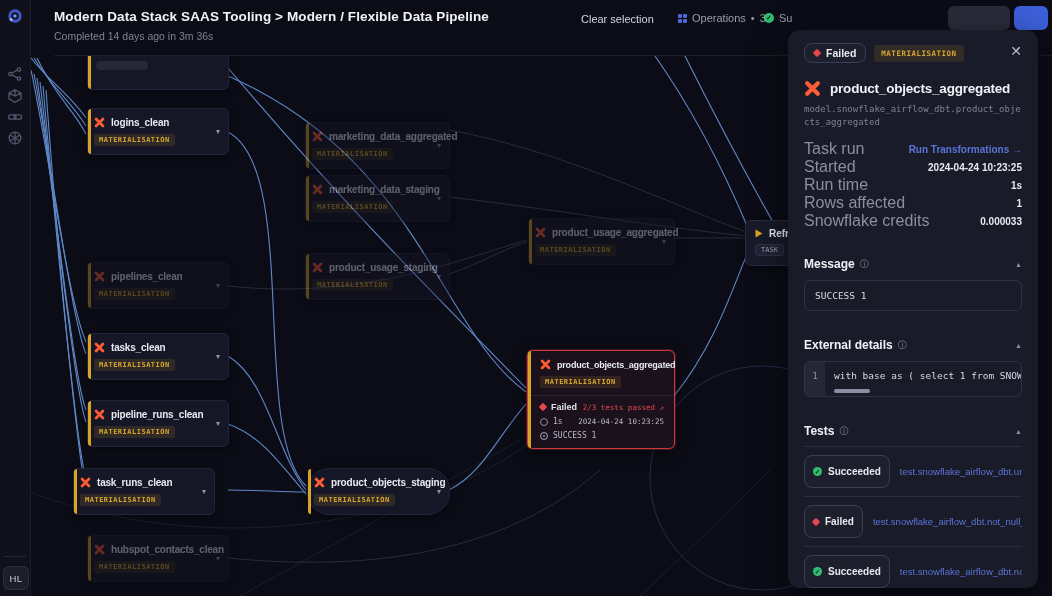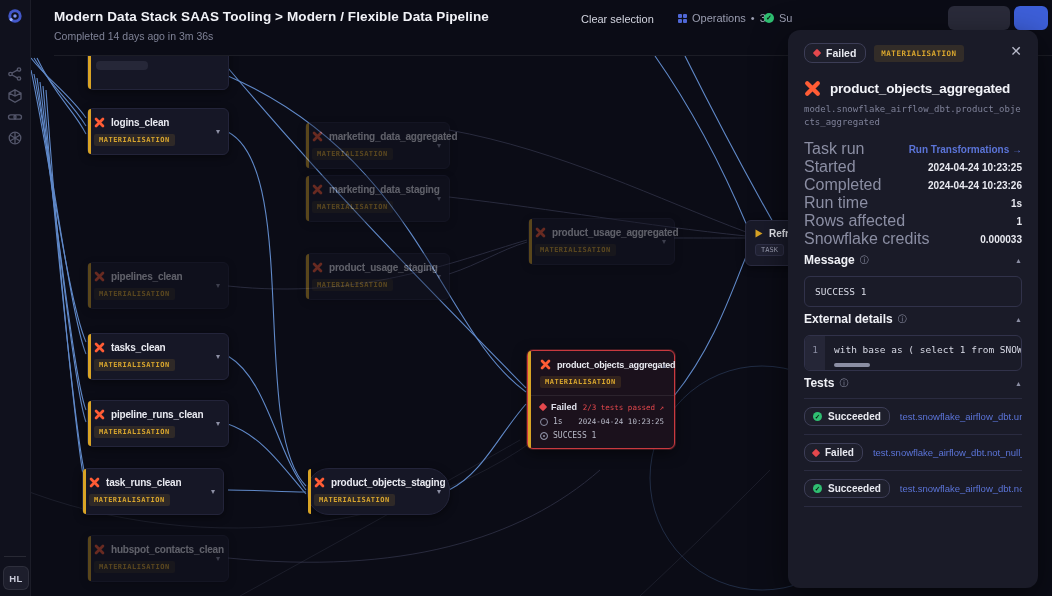--- a/index.html
+++ b/index.html
@@ -6,21 +6,21 @@
     font-family:"Liberation Sans",sans-serif;-webkit-font-smoothing:antialiased;}
   .mono{font-family:"DejaVu Sans Mono",monospace;}
   #stage{position:absolute;inset:0;width:1052px;height:596px;}
 
   
   #sidebar{position:absolute;left:0;top:0;width:30px;height:596px;background:#10111d;
     border-right:1px solid rgba(255,255,255,.05);z-index:30;}
   .side-icon{position:absolute;left:7px;width:16px;height:16px;opacity:.75;cursor:pointer;}
   #side-divider{position:absolute;left:4px;top:556px;width:22px;border-top:1px solid rgba(255,255,255,.1);}
   #avatar{position:absolute;left:3px;top:566px;width:24px;height:22px;background:#1d1e2c;border:1px solid rgba(255,255,255,.08);
-    border-radius:6px;color:#c9cbd8;font-size:9.5px;display:flex;align-items:center;justify-content:center;letter-spacing:.5px;font-weight:bold;}
+    border-radius:6px;color:#c9cbd8;font-size:9.5px;display:flex;align-items:center;justify-content:center;letter-spacing:.5px;}
 
   
   #header{position:absolute;left:30px;top:0;width:1022px;height:56px;background:#0b0c16;z-index:10;}
   #header .hrule{position:absolute;left:24px;right:0;bottom:0;border-bottom:1px solid rgba(255,255,255,.07);}
   #page-title{position:absolute;left:24px;top:9px;font-size:13.5px;font-weight:700;color:#f1f2f7;letter-spacing:.1px;}
   #page-subtitle{position:absolute;left:24px;top:30px;font-size:10.5px;color:#7f8296;}
   #clear-selection{position:absolute;left:551px;top:13px;font-size:11px;color:#d3d5e0;cursor:pointer;}
   .chip{position:absolute;top:12px;display:flex;align-items:center;gap:5px;font-size:11px;color:#9a9db0;cursor:pointer;}
   #chip-operations{left:648px;}
   #chip-succeeded{left:734px;}
@@ -89,36 +89,36 @@
   #panel-close{position:absolute;right:16px;top:14px;color:#b9bbcb;font-size:14px;line-height:1;cursor:pointer;font-weight:300;}
   #panel-title-row{display:flex;align-items:center;gap:9px;margin-top:17px;}
   #panel-title{font-size:13.5px;font-weight:700;color:#f2f3f8;letter-spacing:-.2px;}
   #panel-path{margin-top:6px;font-family:"DejaVu Sans Mono",monospace;font-size:9px;color:#7e8198;
     line-height:1.45;word-break:break-all;width:222px;}
   #panel-details{margin-top:11px;}
   .drow{display:flex;align-items:center;justify-content:space-between;height:18px;}
   .dlabel{font-size:16px;color:#8b8ea3;}
   .dvalue{font-size:10px;color:#e8e9f0;font-weight:600;}
   .dvalue.link{color:#5b74d8;font-weight:600;cursor:pointer;}
-  .section{margin-top:5px;}
+  .section{margin-top:27px;}
   .sec-head{display:flex;align-items:center;gap:5px;}
   .sec-title{font-size:12px;font-weight:700;color:#f0f1f6;}
   .info-i{font-size:9px;color:#8b8ea3;cursor:pointer;line-height:1;}
   .collapse{margin-left:auto;font-size:7px;color:#8b8ea3;cursor:pointer;}
   .msg-box{margin-top:9px;border:1px solid #31324a;border-radius:6px;padding:9px 10px;
     font-family:"DejaVu Sans Mono",monospace;font-size:9.5px;color:#d8dae6;}
   .code-box{margin-top:9px;border:1px solid #31324a;border-radius:6px;overflow:hidden;display:flex;height:36px;box-sizing:border-box;}
   .code-gutter{width:20px;background:#252637;color:#8b8ea3;font-family:"DejaVu Sans Mono",monospace;
     font-size:9.5px;display:flex;justify-content:center;padding-top:8px;}
   .code-area{position:relative;flex:1;padding:8px 8px 0 9px;font-family:"DejaVu Sans Mono",monospace;
     font-size:9.5px;color:#d8dae6;white-space:nowrap;overflow:hidden;}
   .hscroll{position:absolute;left:9px;bottom:3px;width:36px;height:4px;background:#8b8ea3;border-radius:2px;cursor:pointer;}
   .tdivider{margin-top:8px;border-top:1px solid #2a2b40;}
   .trow{display:flex;align-items:center;gap:10px;padding:8px 0;border-bottom:1px solid #2a2b40;}
-  .trow .pill{font-size:10px;padding:3px 8px;flex:0 0 auto;}
+  .trow .pill{font-size:10px;padding:10px 8px;flex:0 0 auto;}
   .tlink{font-size:9.5px;color:#5b74d8;white-space:nowrap;overflow:hidden;cursor:pointer;flex:1;}
   .gcheck{width:9px;height:9px;border-radius:50%;background:#2fbf71;color:#081a11;font-size:6.5px;
     display:flex;align-items:center;justify-content:center;font-weight:700;flex:0 0 auto;}
 </style>
 </head>
 <body>
 
 <div id="stage">
 
   <div id="canvas">
@@ -210,21 +210,21 @@
         <svg class="dbt-x" width="11" height="11" viewBox="0 0 16 16">
               <path d="M3 3 L13 13 M13 3 L3 13" stroke="#ff5c35" stroke-width="4" stroke-linecap="round"></path>
             </svg>
         <span class="nname">pipeline_runs_clean</span>
           </div>
         <span class="nbadge">MATERIALISATION</span>
       </div>
         <span class="ncaret">▾</span>
     </div>
 
-    <div class="node" style="left:82px;top:468px;width:140px;">
+    <div class="node" style="left:73px;top:468px;width:140px;">
       <div class="bar"></div>
       <div class="body"><div class="nrow">
         <svg class="dbt-x" width="11" height="11" viewBox="0 0 16 16">
               <path d="M3 3 L13 13 M13 3 L3 13" stroke="#ff5c35" stroke-width="4" stroke-linecap="round"></path>
             </svg>
         <span class="nname">task_runs_clean</span>
           </div>
         <span class="nbadge">MATERIALISATION</span>
       </div>
         <span class="ncaret">▾</span>
@@ -430,24 +430,20 @@
     <div id="panel-details">
       <div class="drow">
         <span class="dlabel">Task run</span>
         <span class="dvalue link">Run Transformations →</span>
       </div>
       <div class="drow">
         <span class="dlabel">Started</span>
         <span class="dvalue">2024-04-24 10:23:25</span>
       </div>
       <div class="drow">
-        <span class="dlabel">Completed</span>
-        <span class="dvalue">2024-04-24 10:23:26</span>
-      </div>
-      <div class="drow">
         <span class="dlabel">Run time</span>
         <span class="dvalue">1s</span>
       </div>
       <div class="drow">
         <span class="dlabel">Rows affected</span>
         <span class="dvalue">1</span>
       </div>
       <div class="drow">
         <span class="dlabel">Snowflake credits</span>
         <span class="dvalue">0.000033</span>

